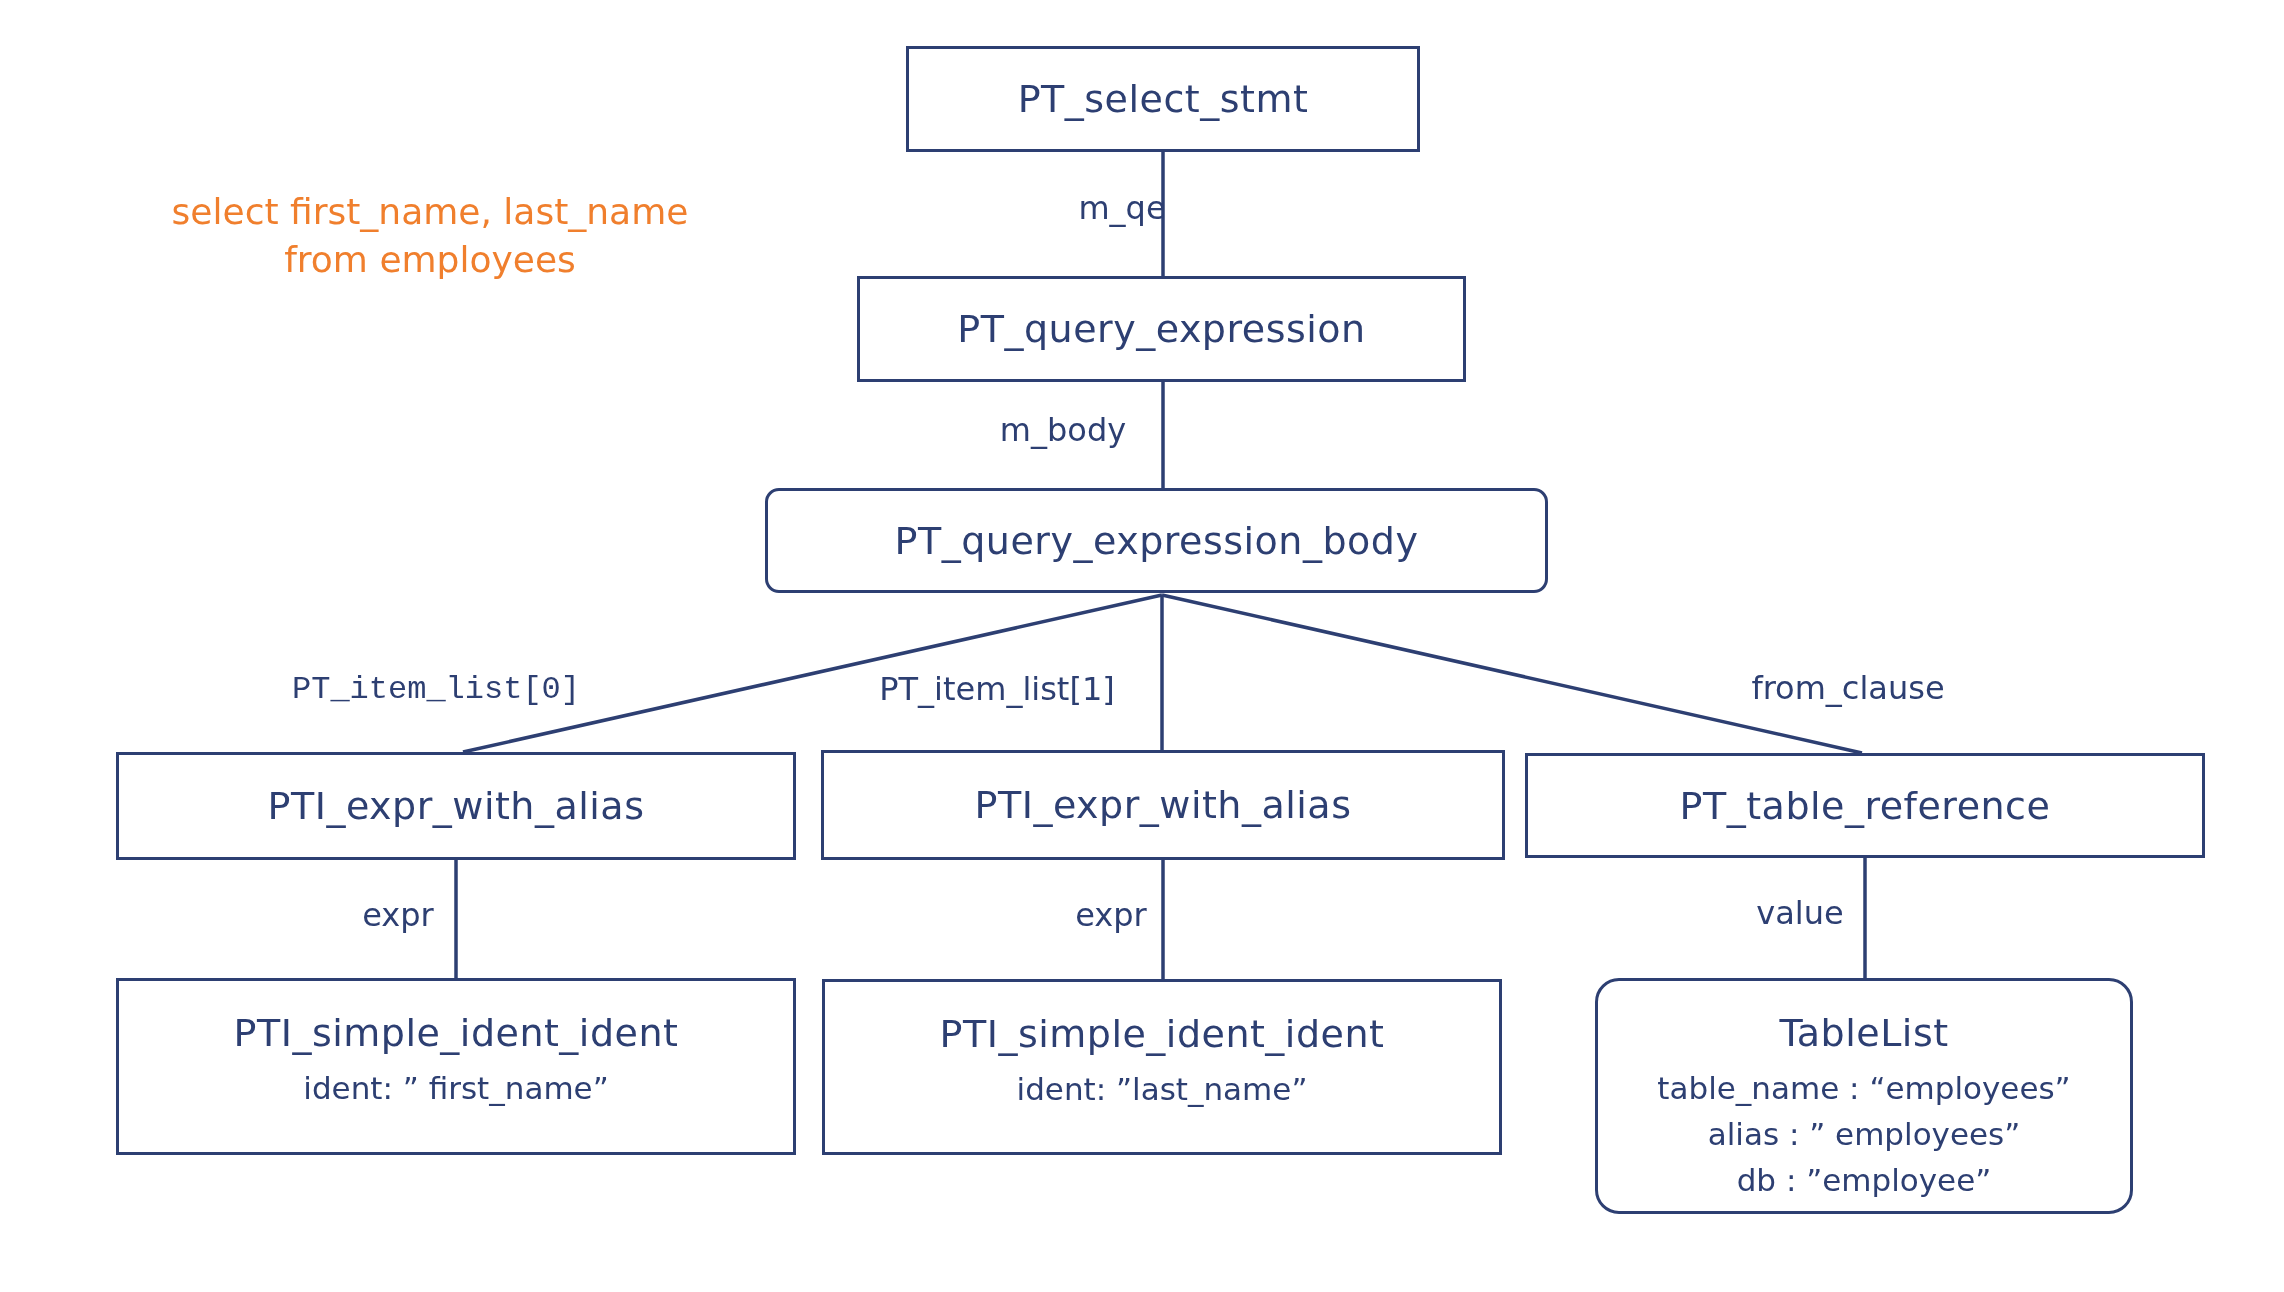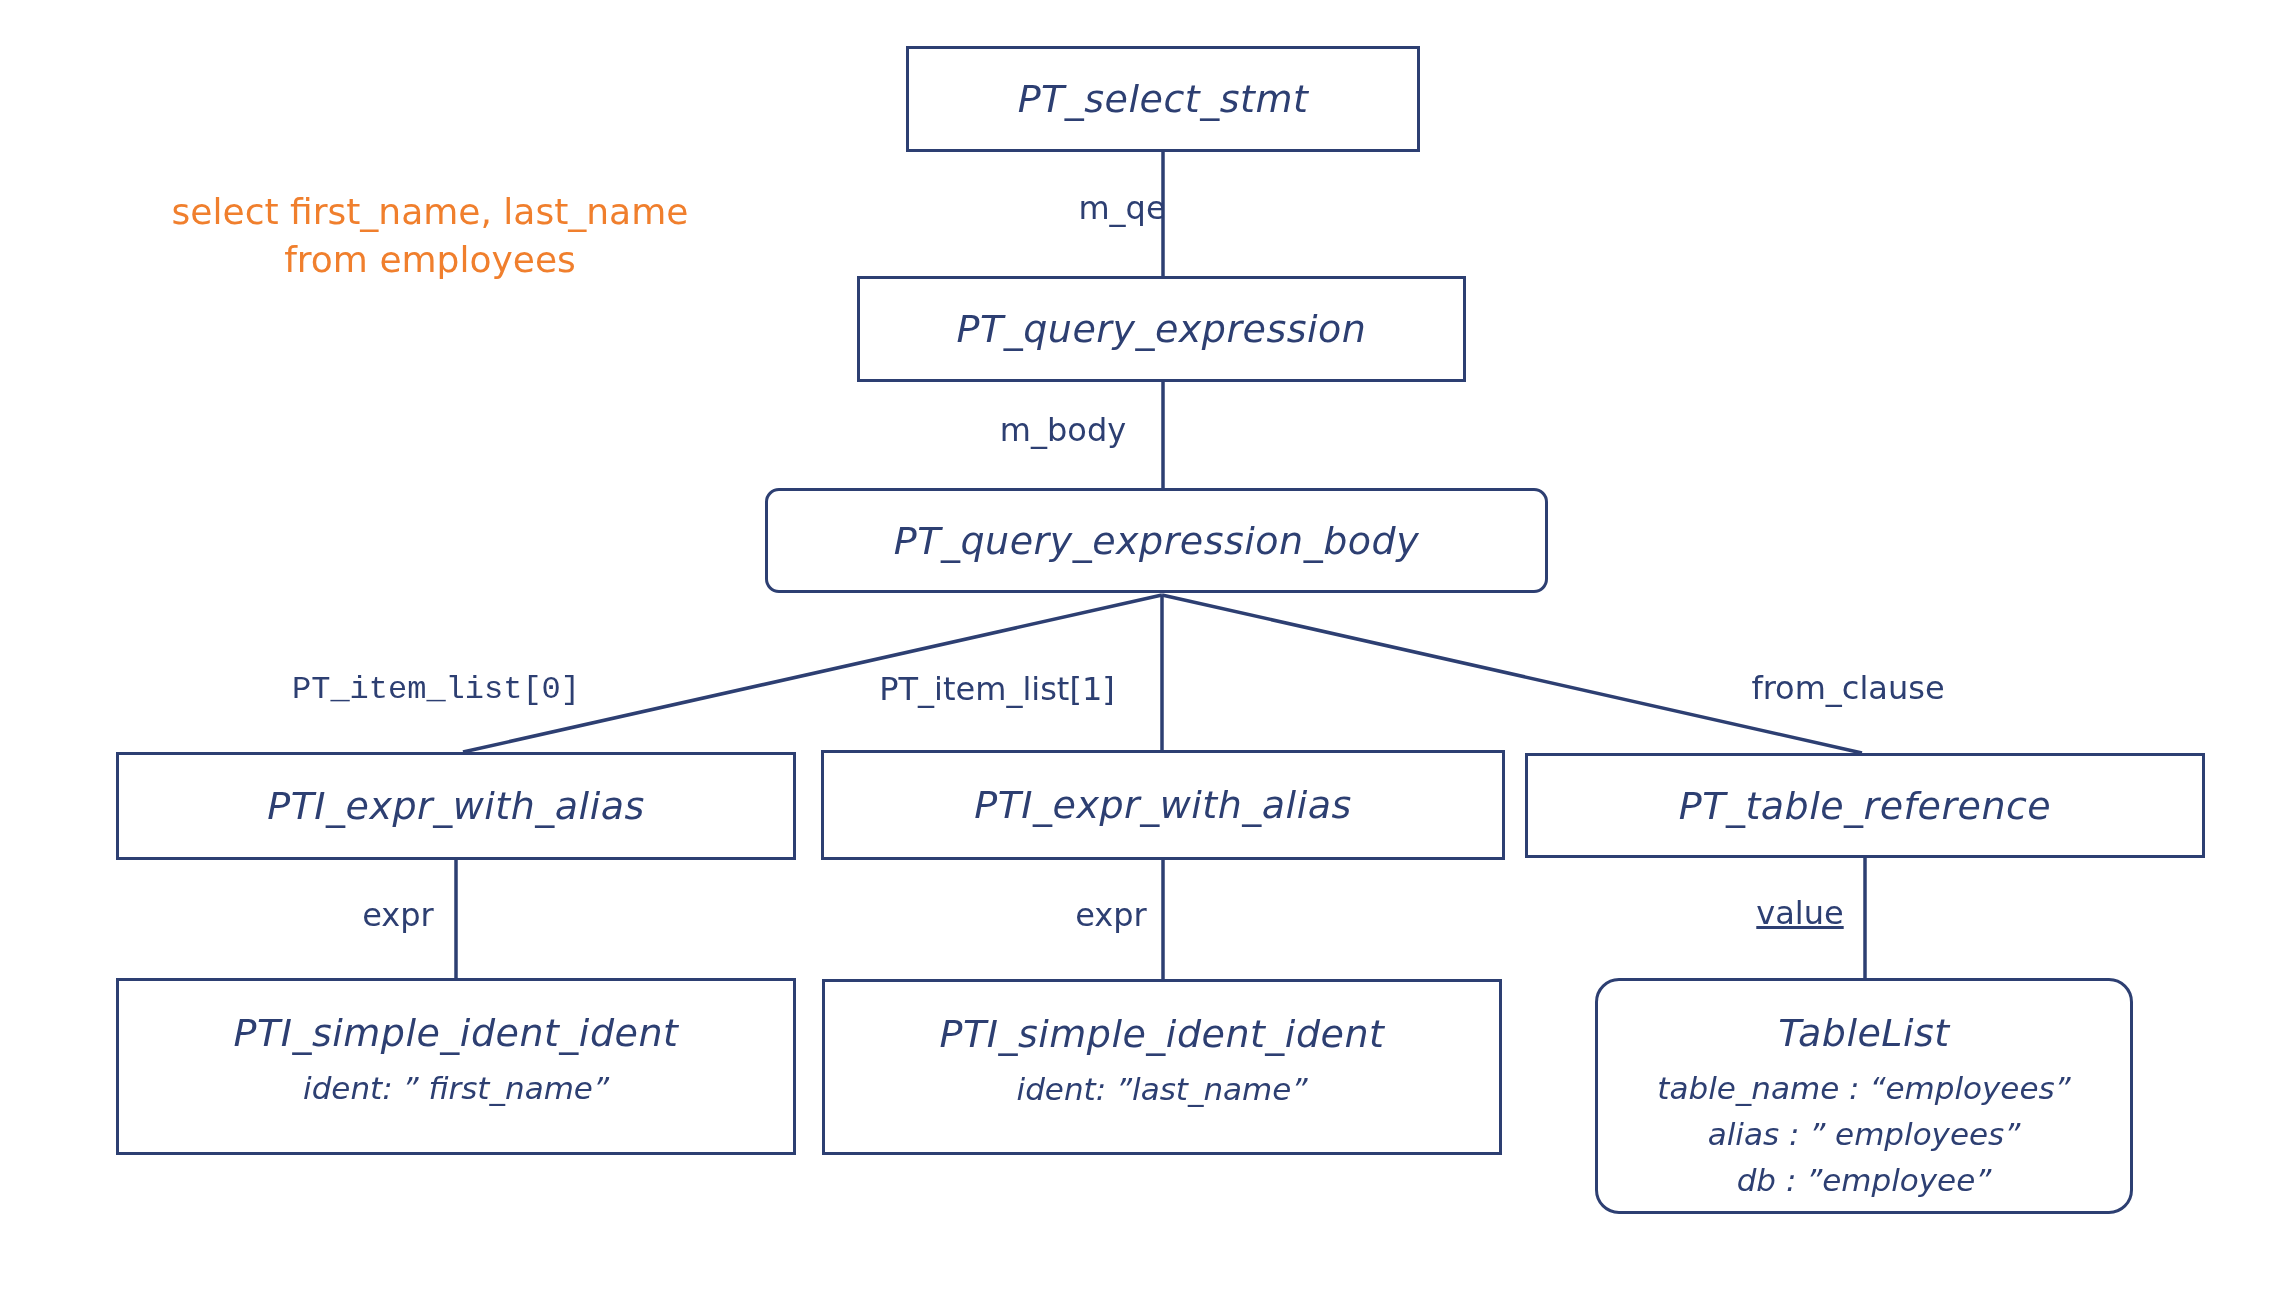--- a/index.html
+++ b/index.html
@@ -22,21 +22,20 @@
   svg.wires line { stroke: currentColor; stroke-width: 3.5; }
   .node {
     position: absolute;
     box-sizing: border-box;
     border: 3px solid var(--line, #2d3f72);
     background: var(--bg, #ffffff);
     color: var(--ink, #2d3f72);
     display: flex; flex-direction: column;
     align-items: center; justify-content: center;
     text-align: left;
-    font-style: italic;
   }
   .node .title { font-size: 38px; letter-spacing: 0.5px; white-space: nowrap; }
   .node .prop  { font-size: 31px; line-height: 46px; white-space: nowrap; }
   .node.has-props { justify-content: flex-start; padding-top: 30px; }
   .node.has-props .title { margin-bottom: 10px; }
   .edge-label {
     position: absolute;
     transform: translate(-50%, -50%);
     color: var(--ink, #2d3f72);
     font-size: 32px;
@@ -60,21 +59,21 @@
   #n-simple-ident-1         { left: 822px;  top: 979px; width: 680px; height: 176px; }
   #n-table-list             { left: 1595px; top: 978px; width: 538px; height: 236px; border-radius: 24px; }
   
   #el-m-qe        { left: 1086px; top: 208px; margin-left: 36px; }
   #el-m-body      { left: 1063px; top: 430px; }
   #el-item-list-0 { left: 436px;  top: 689px; font-family: Liberation Mono, monospace; }
   #el-item-list-1 { left: 997px;  top: 689px; }
   #el-from-clause { left: 1832px; top: 688px; margin-left: 16px; }
   #el-expr-0      { left: 398px;  top: 915px; }
   #el-expr-1      { left: 1111px; top: 915px; }
-  #el-value       { left: 1800px; top: 913px; text-decoration: underline; }
+  #el-value       { left: 1800px; top: 913px; }
 </style>
 </head>
 <body>
 
 <div class="canvas">
 
   <svg class="wires" viewBox="0 0 2284 1292">
     <line x1="1163" y1="152" x2="1163" y2="276"></line>
     <line x1="1163" y1="382" x2="1163" y2="488"></line>
     <line x1="1162" y1="595" x2="463" y2="752"></line>

